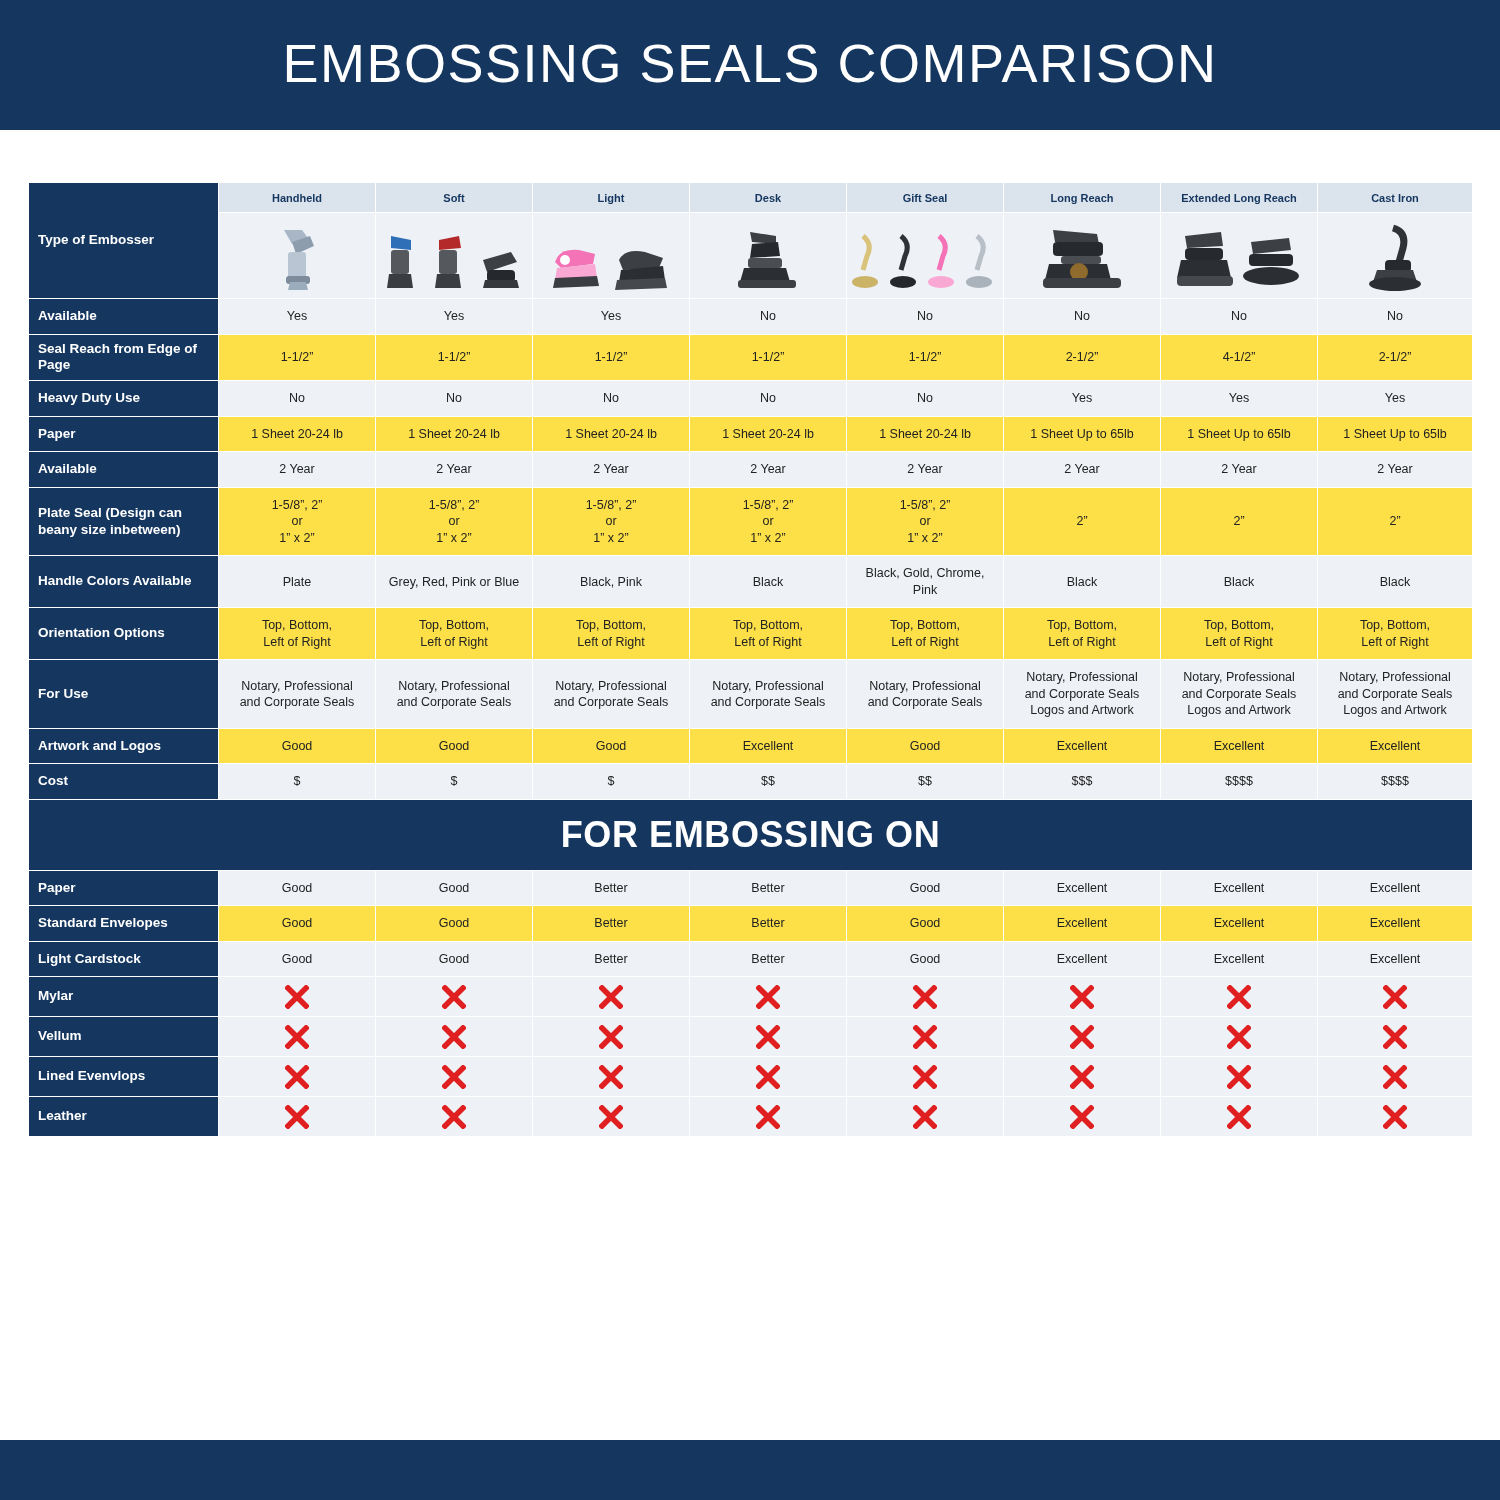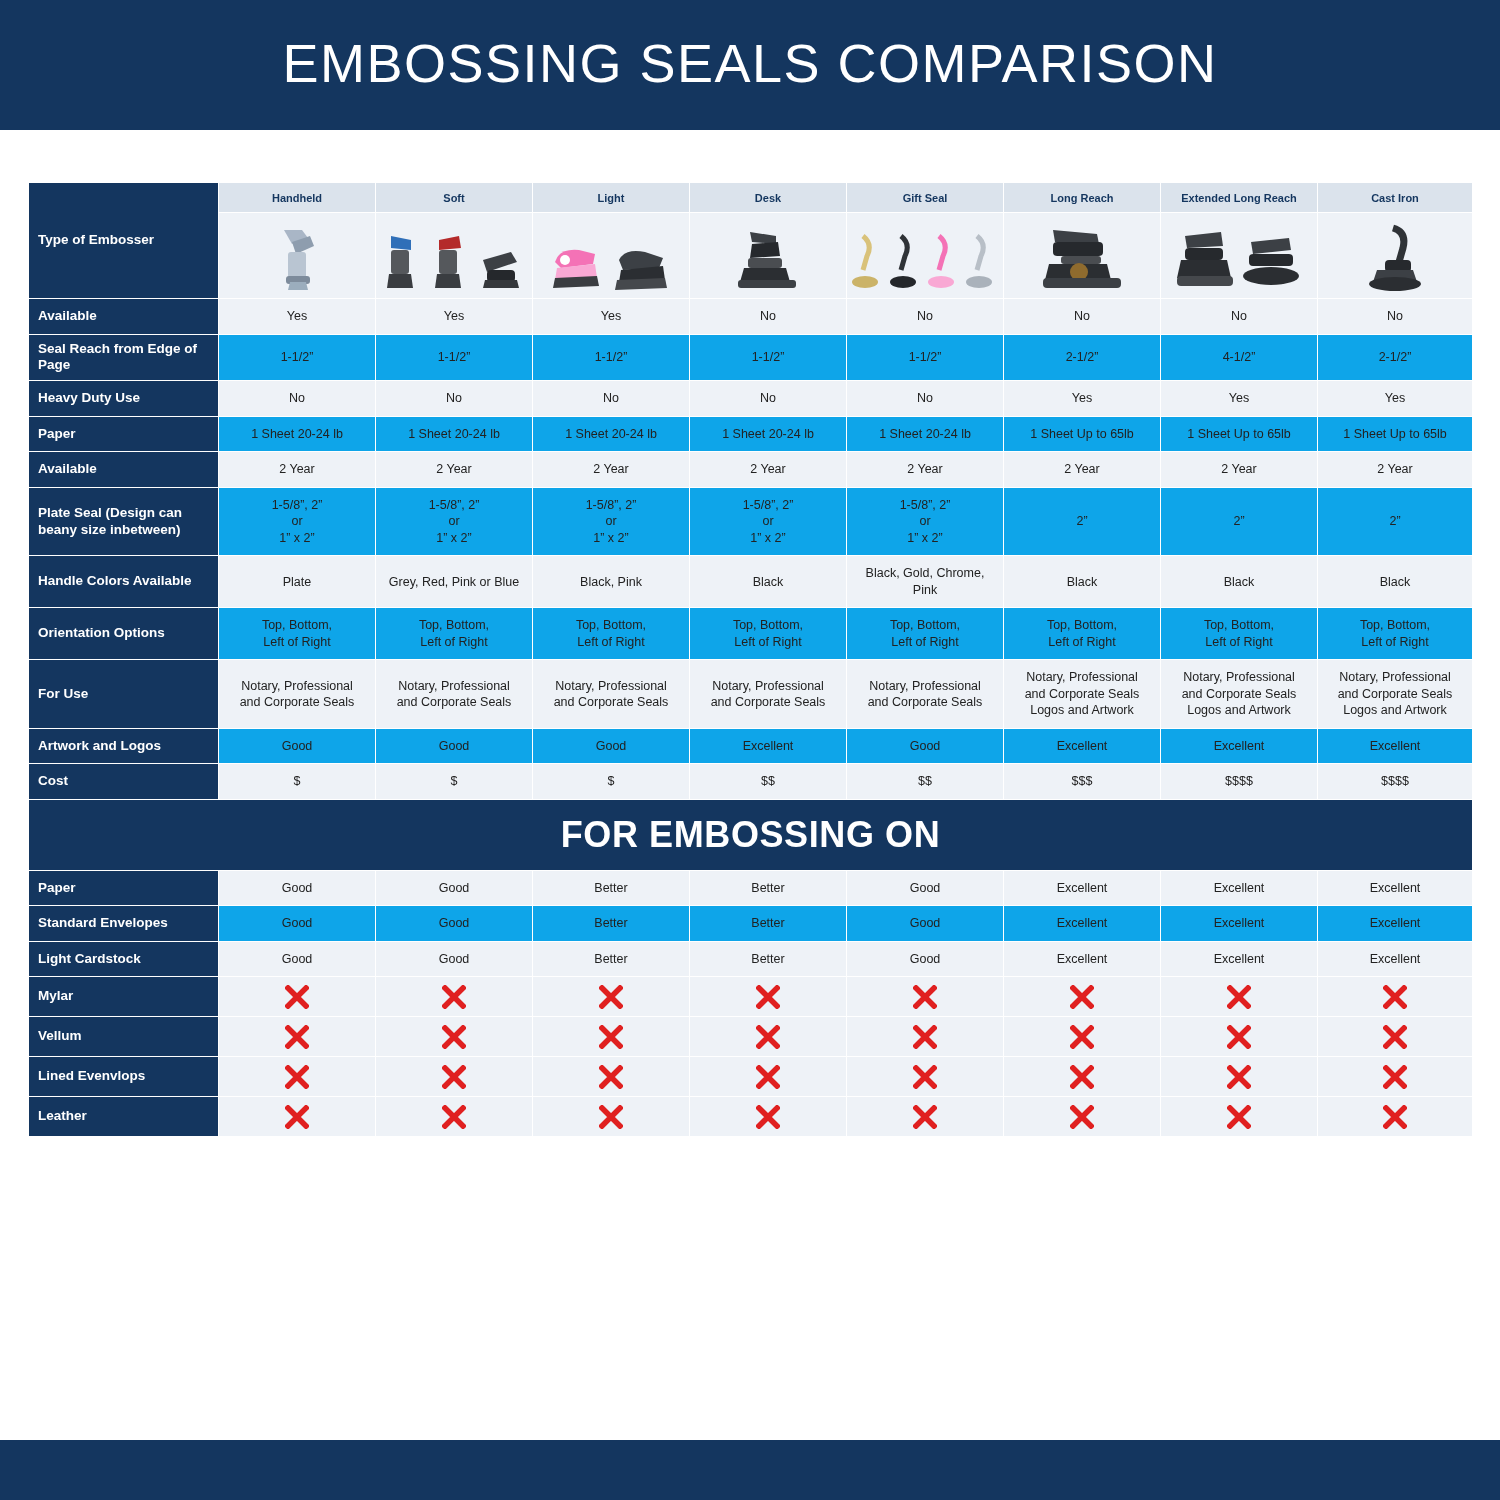--- a/index.html
+++ b/index.html
@@ -85,21 +85,21 @@
     height: 30px;
   }
   .cell {
     background: #eef2f7;
     color: #222222;
     font-size: 12.5px;
     text-align: center;
     padding: 9px 5px;
     line-height: 1.32;
   }
-  .cell.alt { background: #0ea5e9; }
+  .cell.alt { background: #fde047; }
   .imgcell {
     background: #eef2f7;
     height: 86px;
     text-align: center;
     padding: 2px;
   }
   .section-banner {
     background: #14365f;
     color: #ffffff;
     font-size: 36px;

